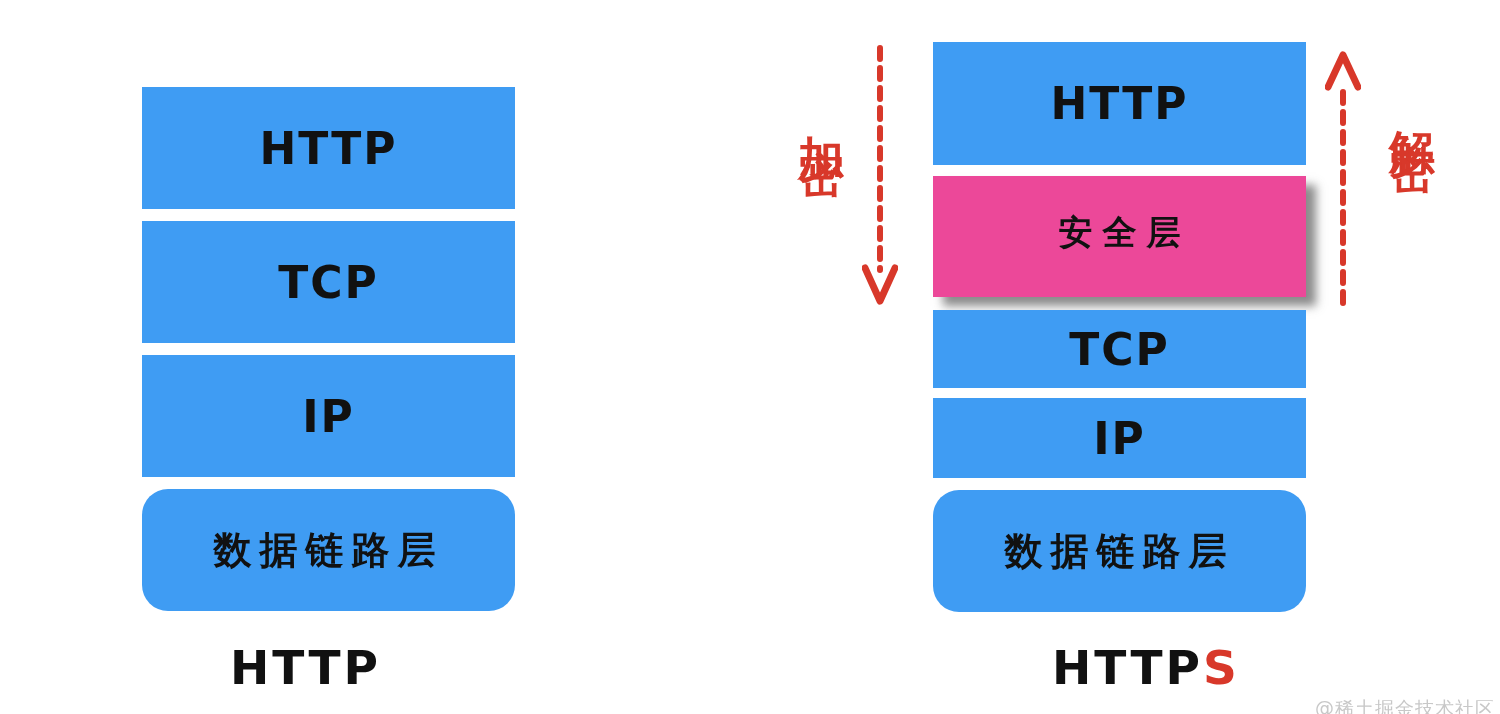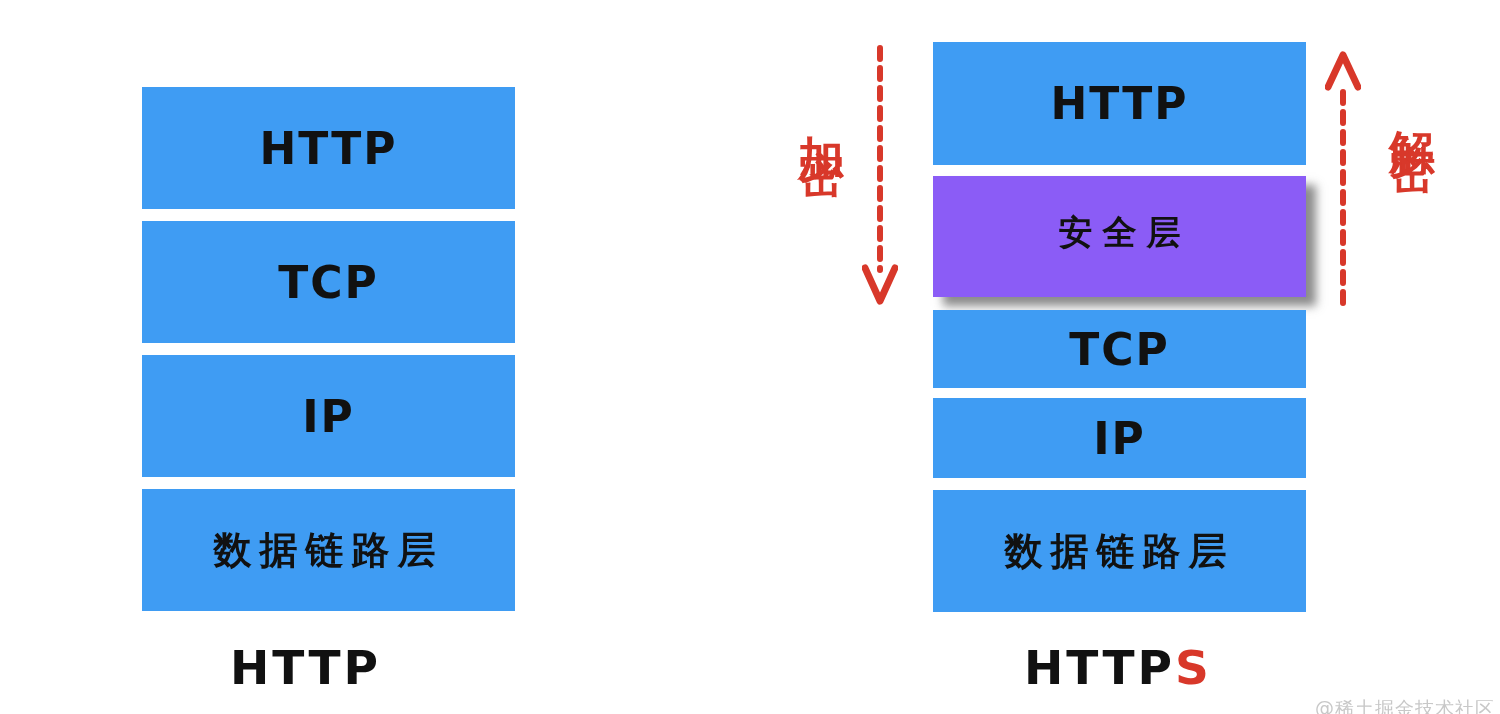--- a/index.html
+++ b/index.html
@@ -17,46 +17,46 @@
   .stack-left  { left: 142px; top: 87px;  width: 373px; }
   .stack-right { left: 933px; top: 42px;  width: 373px; }
   .box {
     display: flex; align-items: center; justify-content: center;
     text-align: center;
     color: #111111;
     font-weight: bold;
   }
   .box.blue { background: #3f9cf3; }
   .box.red  {
-    background: #8b5cf6;
+    background: #ec4899;
     box-shadow: 10px 9px 9px rgba(70,70,70,0.62);
   }
   .latin { font-size: 44px; letter-spacing: 2px; }
-  .cjk   { font-size: 38px; letter-spacing: 8px; }
+  .cjk   { font-size: 38px; letter-spacing: 8px; border-radius: 26px; }
   
   .stack-left .box { height: 122px; margin-bottom: 12px; }
   .stack-left .box:last-child { margin-bottom: 0; }
   
   .rb1 { height: 123px; margin-bottom: 11px; }
   .rb2 { height: 121px; margin-bottom: 13px; flex-direction: column; justify-content: center; }
   .rb3 { height: 78px;  margin-bottom: 10px; }
   .rb4 { height: 80px;  margin-bottom: 12px; }
   .rb5 { height: 122px; }
   .red-line1 { font-size: 34px; letter-spacing: 10px; font-weight: bold; margin-bottom: 8px; text-indent: 10px; }
   .red-line2 { font-size: 40px; letter-spacing: 3px; font-weight: bold; }
   .stack-caption {
     position: absolute;
     top: 640px;
     font-size: 47px;
     font-weight: bold;
     color: #111111;
     letter-spacing: 3px;
   }
   .caption-left  { left: 230px; }
-  .caption-right { left: 1024px; }
+  .caption-right { left: 1052px; }
   .caption-right .s-red { color: #d8382a; }
   .arrow-svg { position: absolute; }
   .v-label {
     position: absolute;
     writing-mode: vertical-rl;
     text-orientation: upright;
     font-size: 46px;
     font-weight: bold;
     color: #d8382a;
     letter-spacing: 14px;

